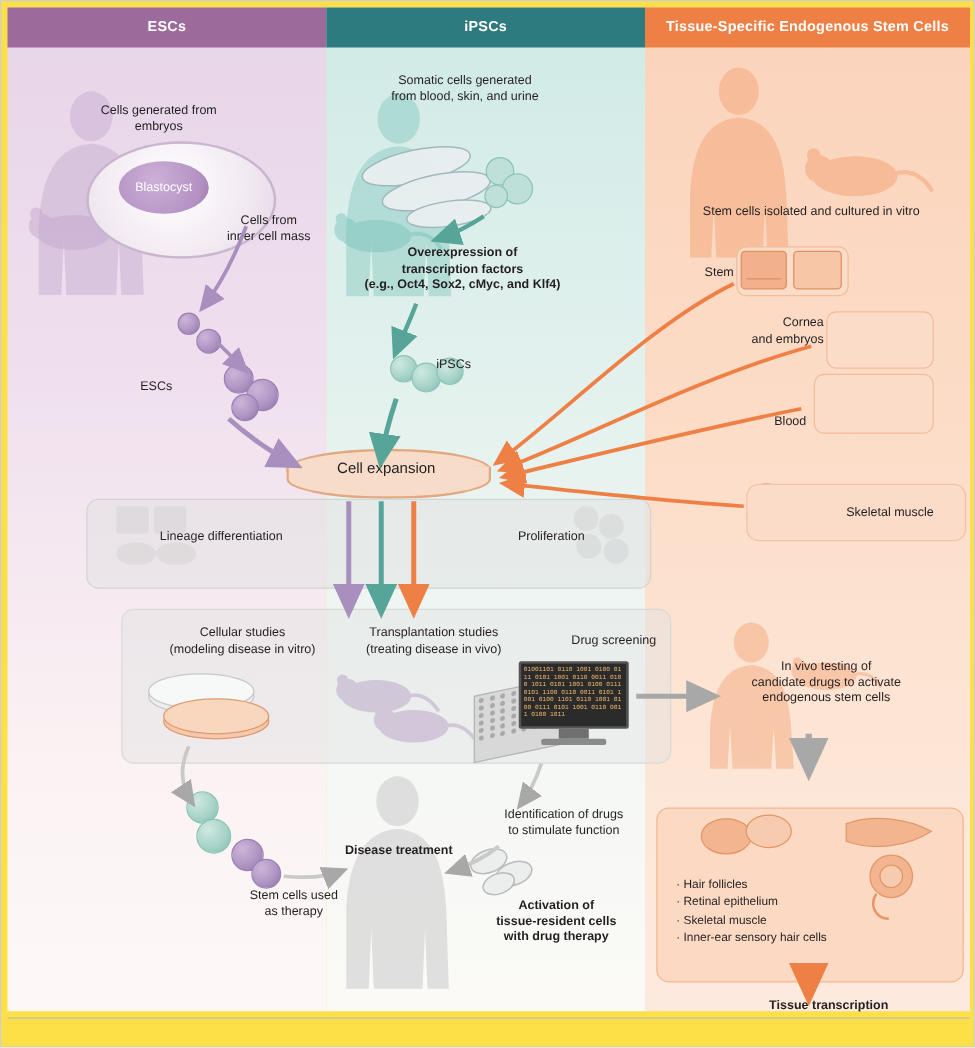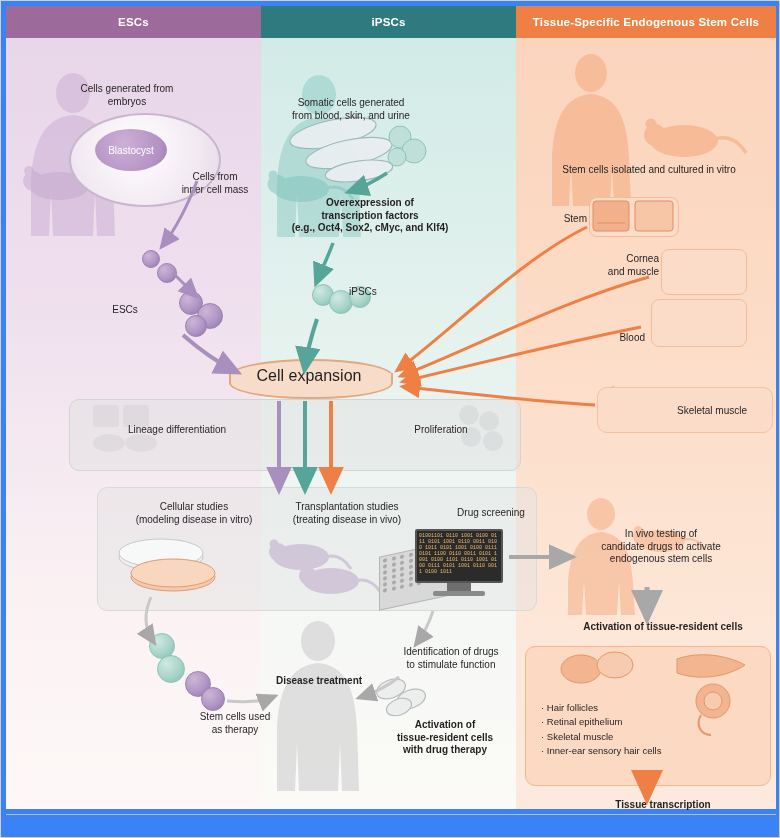--- a/index.html
+++ b/index.html
@@ -8,21 +8,21 @@
     background: #ffffff;
   }
   body {
     font-family: "Liberation Sans", sans-serif;
   }
   #figure {
     position: relative;
     width: 780px;
     height: 838px;
     overflow: hidden;
-    background: #3b82f6;
+    background: #fde047;
     border: 1px solid #cfcfcf;
     box-sizing: border-box;
   }
   .col {
     position: absolute;
     top: 5px;
     bottom: 28px;
     box-sizing: border-box;
   }
   
@@ -135,21 +135,21 @@
     border-right: 2px solid #e2a87f;
     border-bottom: 2px solid #e2a87f;
     border-radius: 0 0 78px 78px / 0 0 16px 16px;
   }
   #cell-expansion .dish-label {
     position: absolute;
     left: 0;
     top: 8px;
     width: 160px;
     text-align: center;
-    font-size: 16px;
+    font-size: 12px;
     color: #231f20;
   }
 
   
   .sphere {
     position: absolute;
     border-radius: 50%;
   }
   .sphere.purple {
     background: radial-gradient(circle at 33% 30%, #cdb5d8 0%, #b096c4 55%, #8e72a8 100%);
@@ -348,21 +348,21 @@
       <ellipse cx="348" cy="152" rx="44" ry="13" transform="rotate(-12 348 152)"></ellipse>
       <ellipse cx="358" cy="170" rx="34" ry="10" transform="rotate(-8 358 170)"></ellipse>
     </g>
     <g fill="#bfe0d8" stroke="#8cc4b6" stroke-width="1">
       <circle cx="399" cy="136" r="11"></circle>
       <circle cx="413" cy="150" r="12"></circle>
       <circle cx="396" cy="156" r="9"></circle>
     </g>
   </svg>
 
-  <div class="lbl" style="left:260px; top:58px; width:180px;margin-top:38px;">Somatic cells generated
+  <div class="lbl" style="left:281px; top:58px; width:180px;">Somatic cells generated
 from blood, skin, and urine</div>
 
   <div class="lbl" style="left:276px; top:196px; width:186px; font-weight:bold;">Overexpression of
 transcription factors
 (e.g., Oct4, Sox2, cMyc, and Klf4)</div>
 
   <div class="sphere teal" style="left:311px; top:283px; width:20px; height:20px;"></div>
   <div class="sphere teal" style="left:328px; top:289px; width:22px; height:22px;"></div>
   <div class="sphere teal" style="left:348px; top:285px; width:20px; height:20px;"></div>
   <div class="lbl" style="left:348px; top:285px; width:60px; text-align:left;">iPSCs</div>
@@ -405,21 +405,21 @@
     <g fill="#f2b18c" stroke="#e08f62" stroke-width="1">
       <path d="M664 392 C 690 384, 716 388, 736 398 C 716 410, 688 414, 664 406 Z"></path>
       <circle cx="612" cy="398" r="12" fill="#f6c6a7"></circle>
       <circle cx="628" cy="402" r="12" fill="#f6c6a7"></circle>
     </g>
   </svg>
   <div class="lbl" style="left:540px; top:212px; width:46px; text-align:right;">Stem</div>
 
   <div class="tpanel" style="left:660px; top:248px; width:84px; height:44px;"></div>
   <div class="lbl" style="left:596px; top:252px; width:62px; text-align:right;">Cornea
-and muscle</div>
+and embryos</div>
 
   <div class="tpanel" style="left:650px; top:298px; width:94px; height:46px;"></div>
   <div class="lbl" style="left:586px; top:331px; width:58px; text-align:right;">Blood</div>
 
   <div class="rbox" id="box-skeletal"></div>
   <div class="lbl" style="left:676px; top:404px; width:96px; text-align:left;">Skeletal muscle</div>
 
   <div id="cell-expansion">
     <div class="dish-top"></div>
     <div class="dish-body"></div>
@@ -572,21 +572,20 @@
     <g opacity="0.5" fill="#f4a97e">
       <ellipse cx="660" cy="540" rx="24" ry="11"></ellipse>
       <circle cx="640" cy="536" r="8"></circle>
       <circle cx="637" cy="529" r="4"></circle>
       <path d="M682 539 C 694 535, 700 543, 704 549" stroke="#f4a97e" stroke-width="2.5" fill="none"></path>
     </g>
   </svg>
   <div class="lbl" style="left:580px; top:527px; width:160px;">In vivo testing of
 candidate drugs to activate
 endogenous stem cells</div>
-  <div class="lbl" style="left:556px; top:620px; width:212px; font-weight:bold;">Activation of tissue-resident cells</div>
 
   <div class="rbox" id="box-tissue-resident"></div>
   <svg class="arrows" viewBox="0 0 780 838">
     <g fill="#f3b590" stroke="#e39767" stroke-width="1">
       <ellipse cx="580" cy="668" rx="20" ry="14"></ellipse>
       <ellipse cx="614" cy="664" rx="18" ry="13" fill="#f7cbaf"></ellipse>
     </g>
     <g fill="#f3b590" stroke="#e39767" stroke-width="1">
       <path d="M676 658 C 698 650, 726 654, 744 664 C 726 676, 698 680, 676 672 Z"></path>
     </g>

